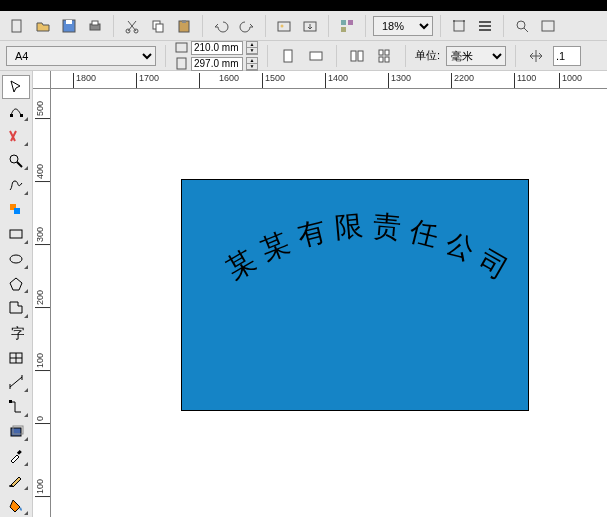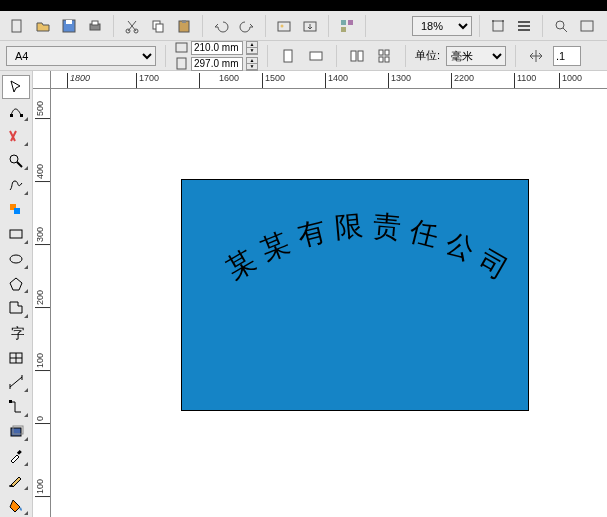--- a/index.html
+++ b/index.html
@@ -3,21 +3,21 @@
 <meta charset="utf-8">
 <style>
 * { box-sizing: border-box; margin: 0; padding: 0; font-family: sans-serif; }
 body { width: 607px; height: 517px; background: #f0f0f0; overflow: hidden; font-size: 11px; }
 .menubar { height: 11px; background: #000; display: flex; align-items: center; padding: 0 10px; gap: 18px; color: #ccc; }
 .toolbar { height: 30px; background: #e8e8e8; border-bottom: 1px solid #ccc; display: flex; align-items: center; padding: 0 6px; gap: 4px; }
 .toolbar2 { height: 30px; background: #e8e8e8; border-bottom: 1px solid #ccc; display: flex; align-items: center; padding: 0 6px; gap: 6px; }
 .tbtn { width: 22px; height: 22px; display: flex; align-items: center; justify-content: center; cursor: pointer; border-radius: 2px; }
 .tbtn svg { width: 16px; height: 16px; }
 .sep { width: 1px; height: 22px; background: #ccc; margin: 0 3px; }
-.zoom-select { width: 60px; height: 20px; border: 1px solid #999; font-size: 11px; padding: 0 4px; margin-left: 39px; }
+.zoom-select { width: 60px; height: 20px; border: 1px solid #999; font-size: 11px; padding: 0 4px; }
 .page-select { width: 150px; height: 20px; border: 1px solid #999; font-size: 11px; padding: 0 4px; }
 .dim-input { width: 52px; height: 14px; border: 1px solid #999; font-size: 10px; padding: 0 2px; }
 .dim-box { display: flex; flex-direction: column; gap: 2px; justify-content: flex-end; }
 .dim-row { display: flex; align-items: center; gap: 3px; }
 .dim-ic { width: 13px; height: 13px; }
 .spin { width: 12px; height: 14px; border: 1px solid #999; display: flex; flex-direction: column; }
 .spin div { flex: 1; border-bottom: 1px solid #999; font-size: 5px; text-align: center; line-height: 5px; }
 .unit-label { font-size: 11px; }
 .unit-select { width: 60px; height: 20px; border: 1px solid #999; font-size: 11px; }
 .nudge-input { width: 28px; height: 20px; border: 1px solid #999; font-size: 11px; padding: 0 2px; }
@@ -336,21 +336,21 @@
           <path d="M5 3l7 7-5 5-5-5z" fill="#f80" stroke="#000"></path>
           <path d="M13 10c0 1 1 2 1 3s-1 1-2 0 0-2 1-3z" fill="#48c"></path>
         </svg>
         <div class="fly"></div>
       </div>
   </div>
 
   <div class="canvas-wrap">
     <div class="ruler-corner"></div>
     <div class="ruler-h" id="rh">
-        <div class="rtick rtick-h" style="left: 16px; font-style: italic;">1800</div>
+        <div class="rtick rtick-h" style="left: 22px;">1800</div>
         <div class="rtick rtick-h" style="left: 85px;">1700</div>
         <div class="rtick rtick-h" style="left: 148px; padding-left: 19px;">1600</div>
         <div class="rtick rtick-h" style="left: 211px;">1500</div>
         <div class="rtick rtick-h" style="left: 274px;">1400</div>
         <div class="rtick rtick-h" style="left: 337px;">1300</div>
         <div class="rtick rtick-h" style="left: 400px;">2200</div>
         <div class="rtick rtick-h" style="left: 463px;">1100</div>
         <div class="rtick rtick-h" style="left: 508px;">1000</div>
       </div>
     <div class="ruler-v" id="rv">

